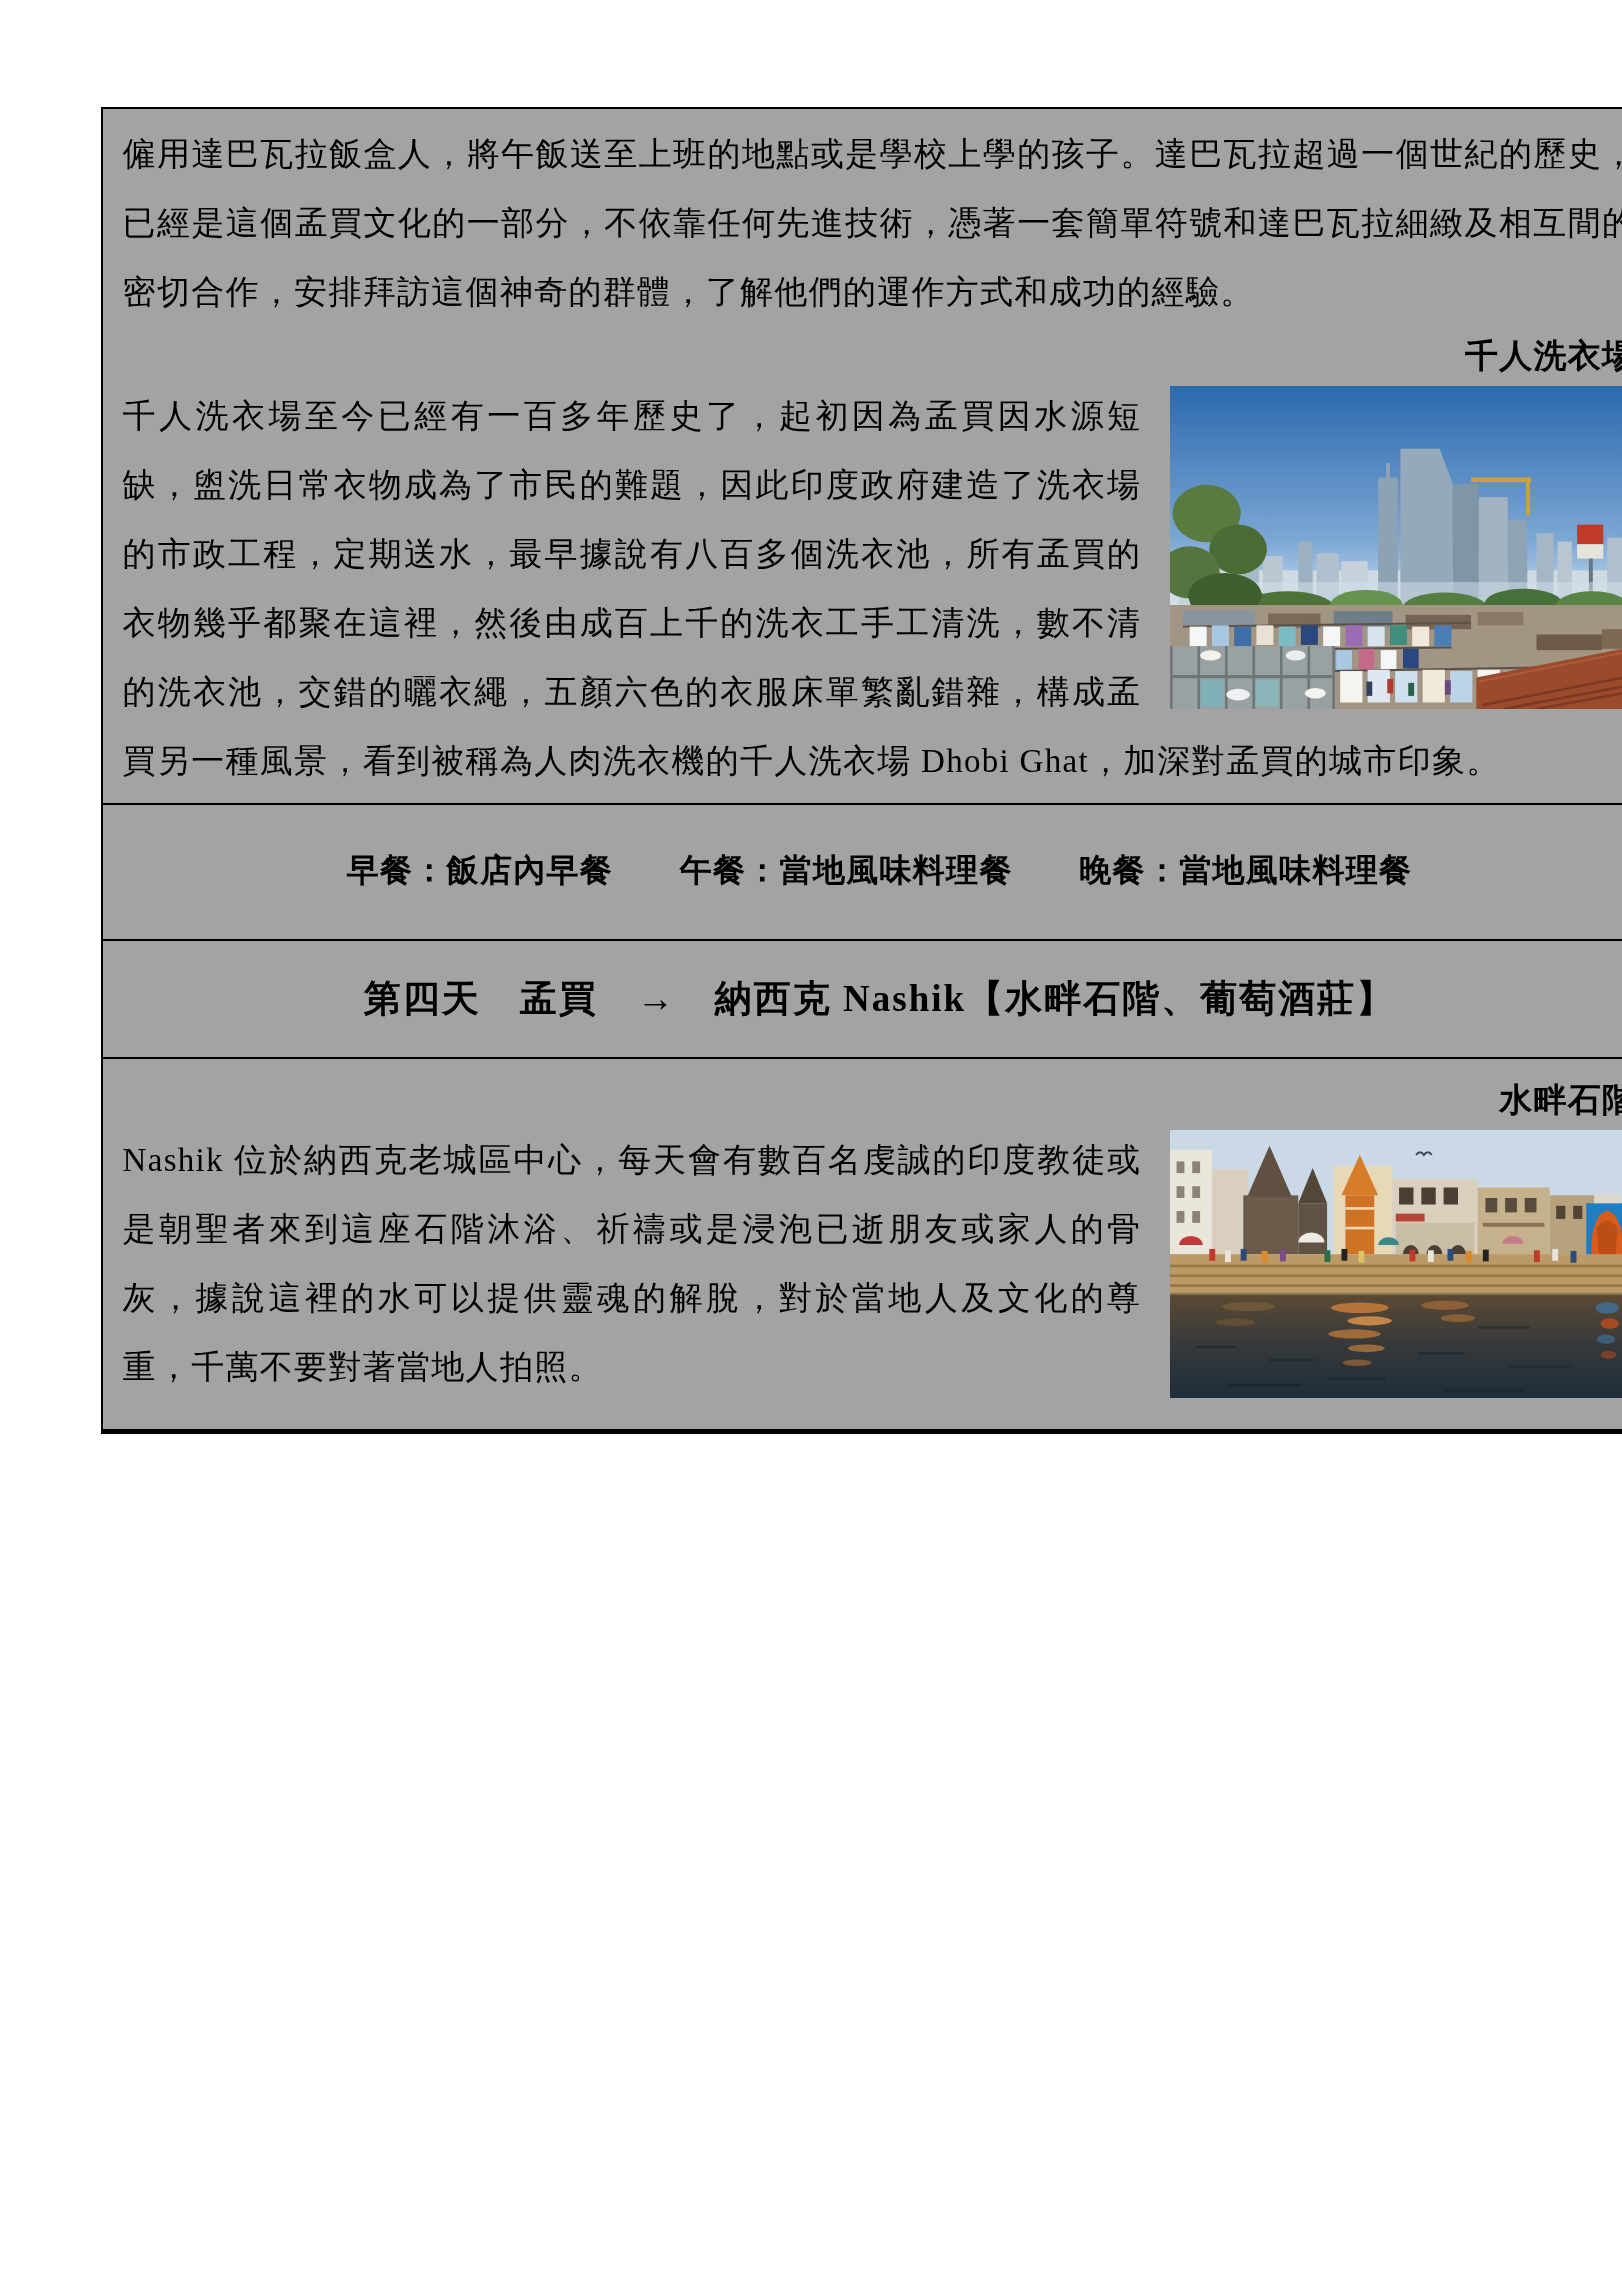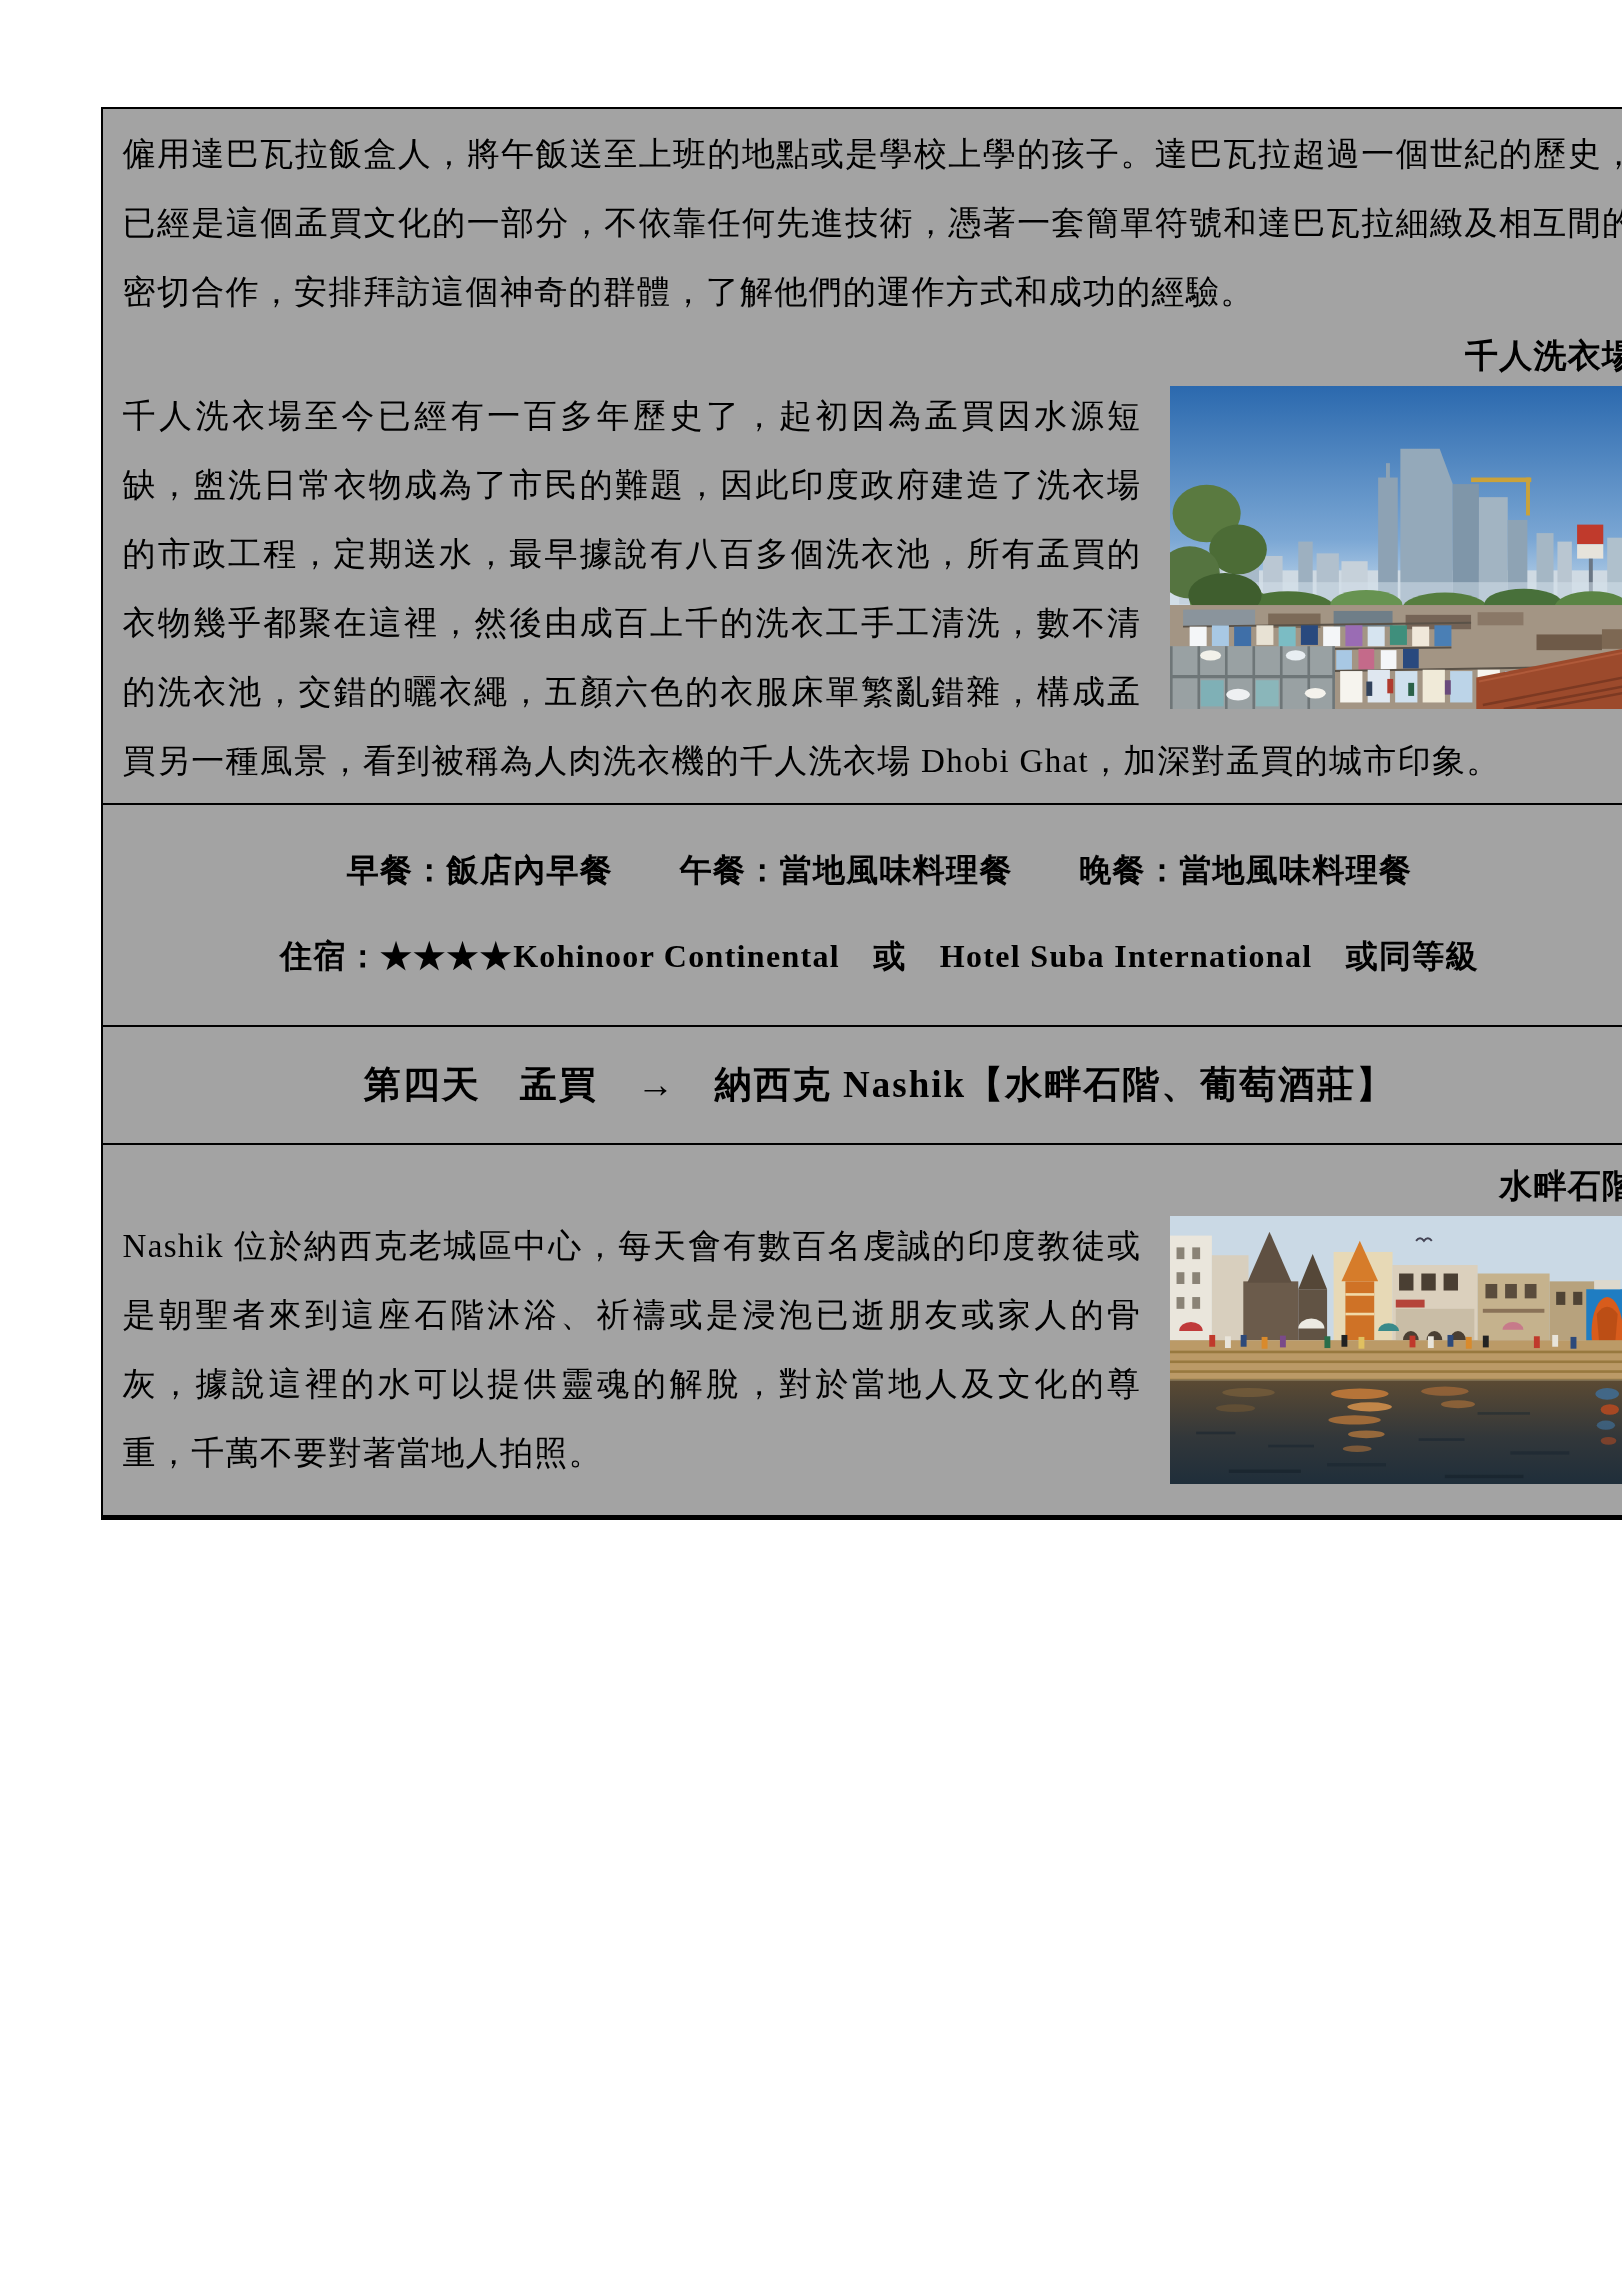--- a/index.html
+++ b/index.html
@@ -142,21 +142,20 @@
           <line x1="560" y1="494" x2="712" y2="466" stroke="#7c3922" stroke-width="4"></line>
           <line x1="472" y1="452" x2="712" y2="404" stroke="#b05a3a" stroke-width="3"></line>
         </svg>
       </span>
       <span>千人洗衣場至今已經有一百多年歷史了，起初因為孟買因水源短缺，盥洗日常衣物成為了市民的難題，因此印度政府建造了洗衣場的市政工程，定期送水，最早據說有八百多個洗衣池，所有孟買的衣物幾乎都聚在這裡，然後由成百上千的洗衣工手工清洗，數不清的洗衣池，交錯的曬衣繩，五顏六色的衣服床單繁亂錯雜，構成孟買另一種風景，看到被稱為人肉洗衣機的千人洗衣場 Dhobi Ghat，加深對孟買的城市印象。</span>
     </p>
   </div>
 
   <div class="cell meals-cell">
     <p class="boldline">早餐：飯店內早餐　　午餐：當地風味料理餐　　晚餐：當地風味料理餐</p>
-    <p class="boldline">住宿：★★★★Kohinoor Continental　或　Hotel Suba International　或同等級</p>
   </div>
 
   <div class="cell daytitle-cell">
     <p class="daytitle">第四天　孟買　→　納西克 Nashik【水畔石階、葡萄酒莊】</p>
   </div>
 
   <div class="cell day4-cell">
     <h3 class="h3">水畔石階</h3>
 
     <p class="para">

